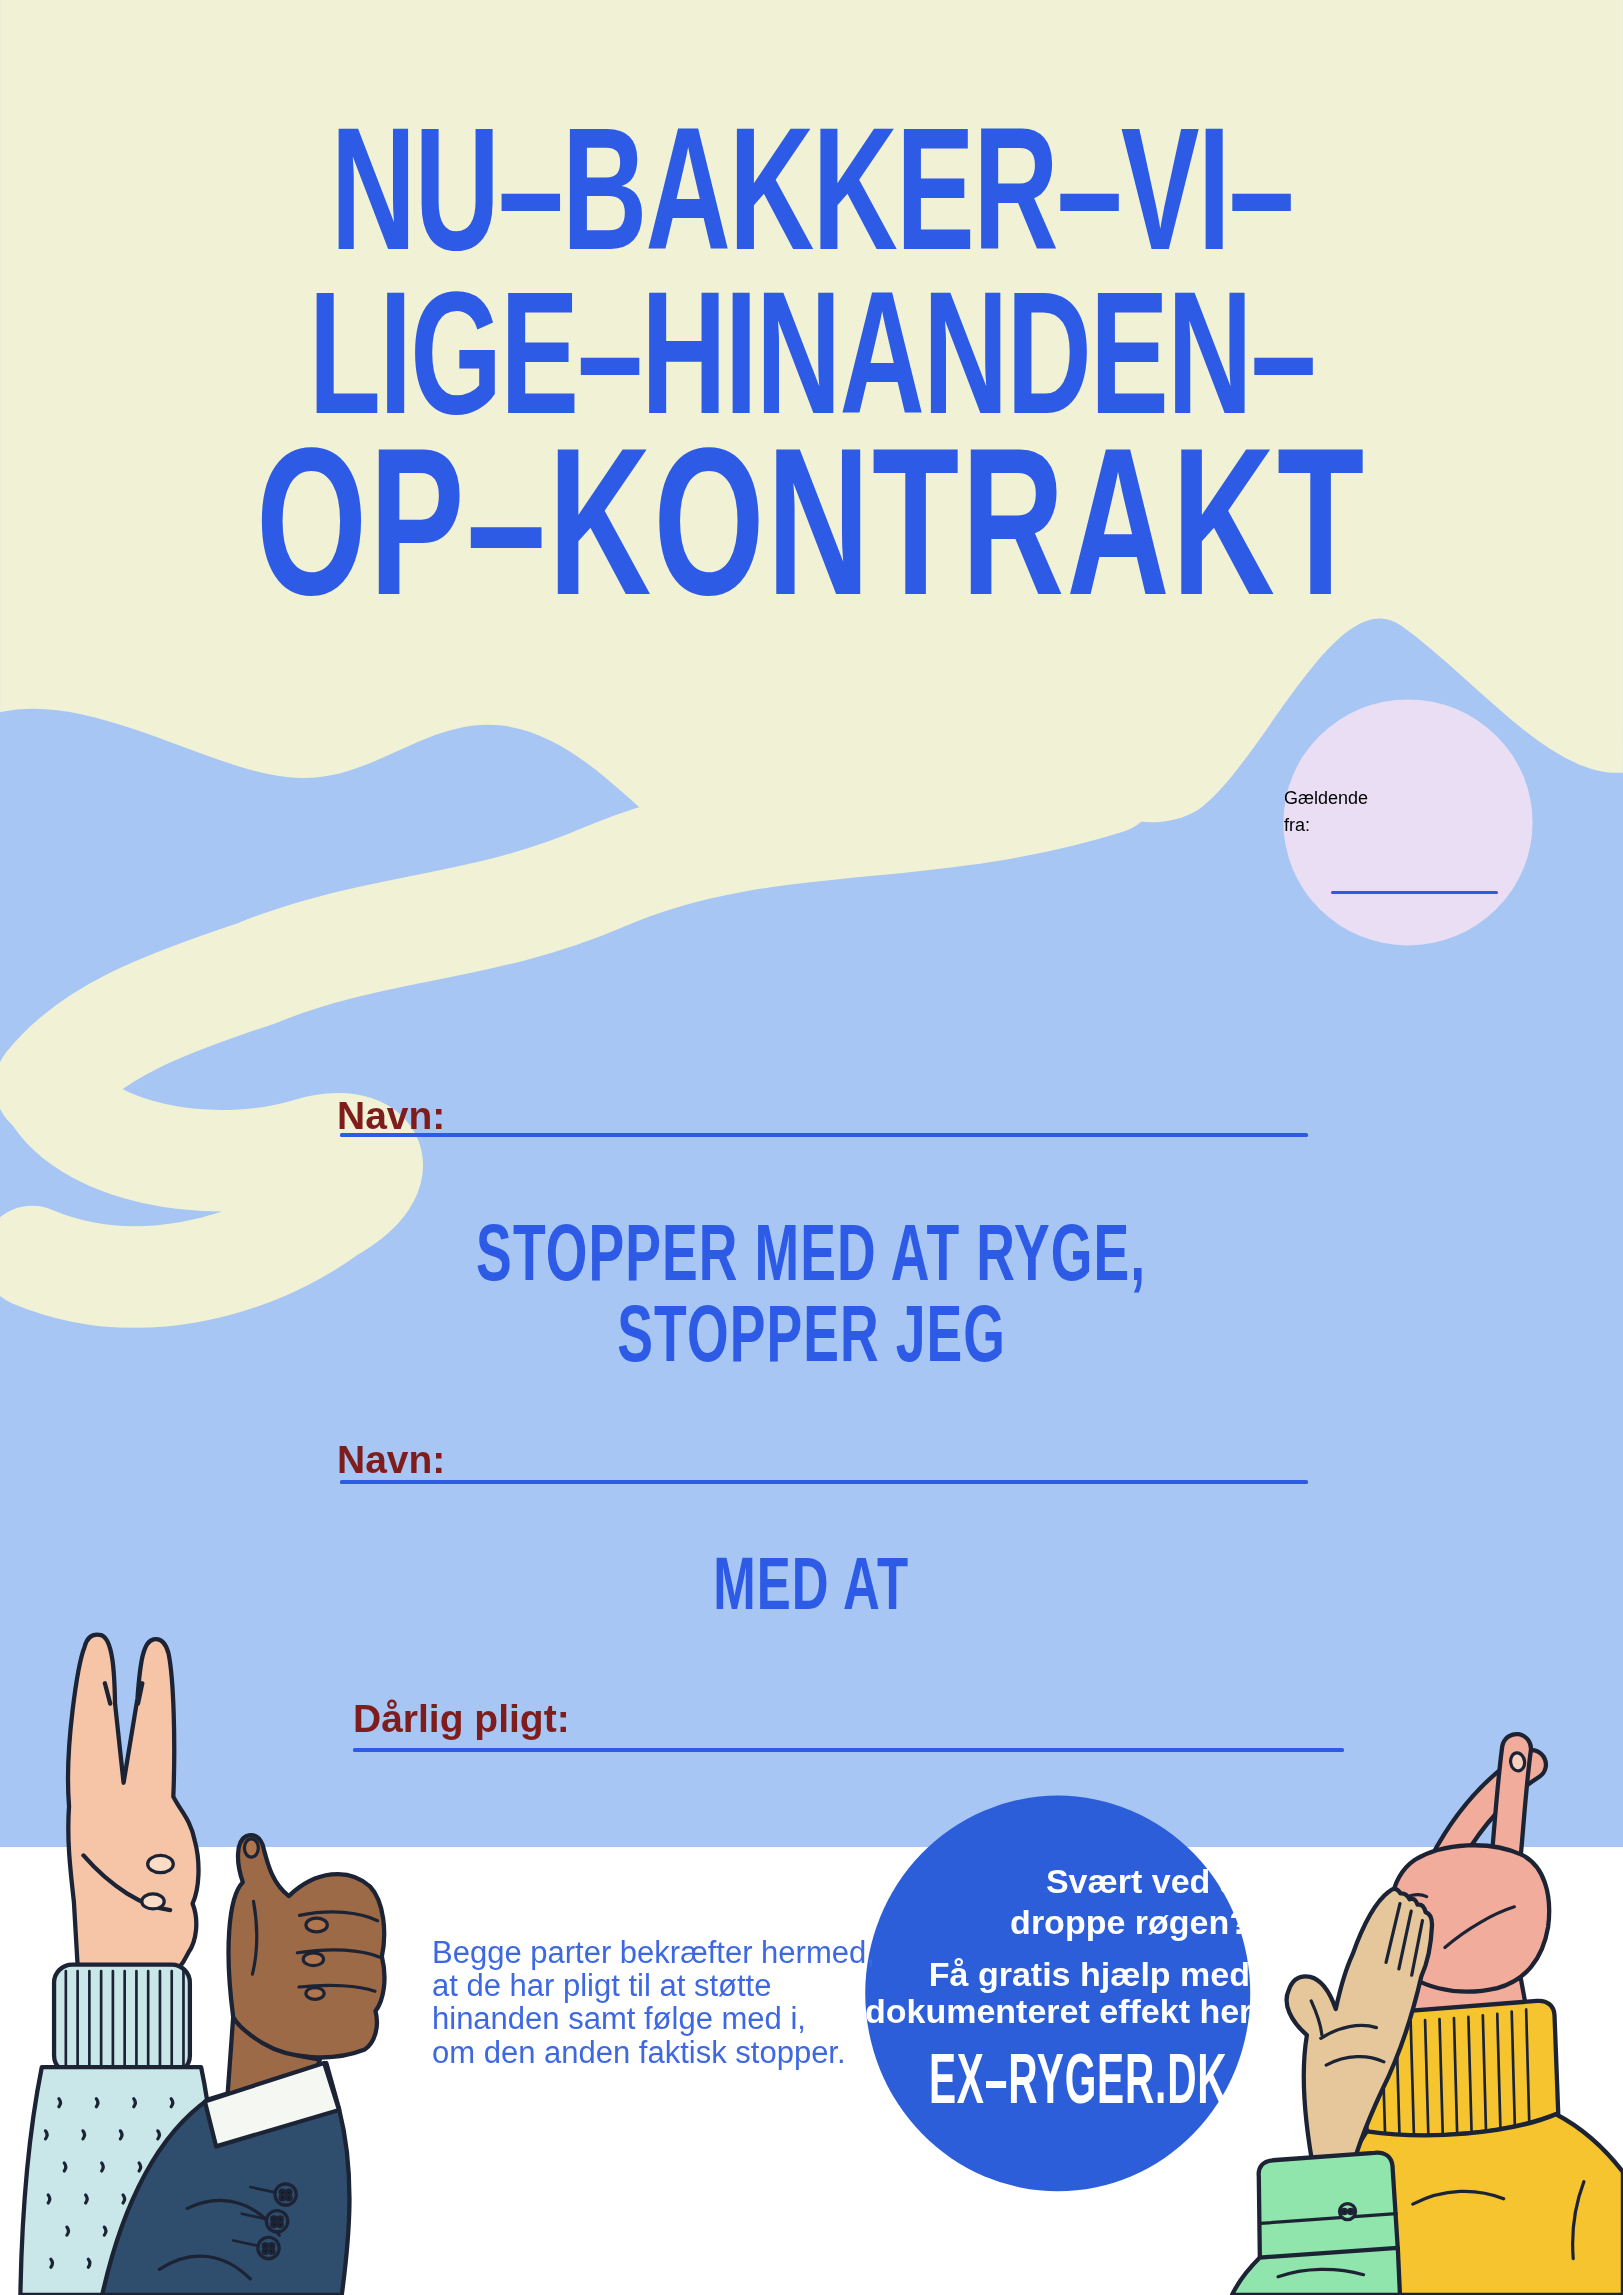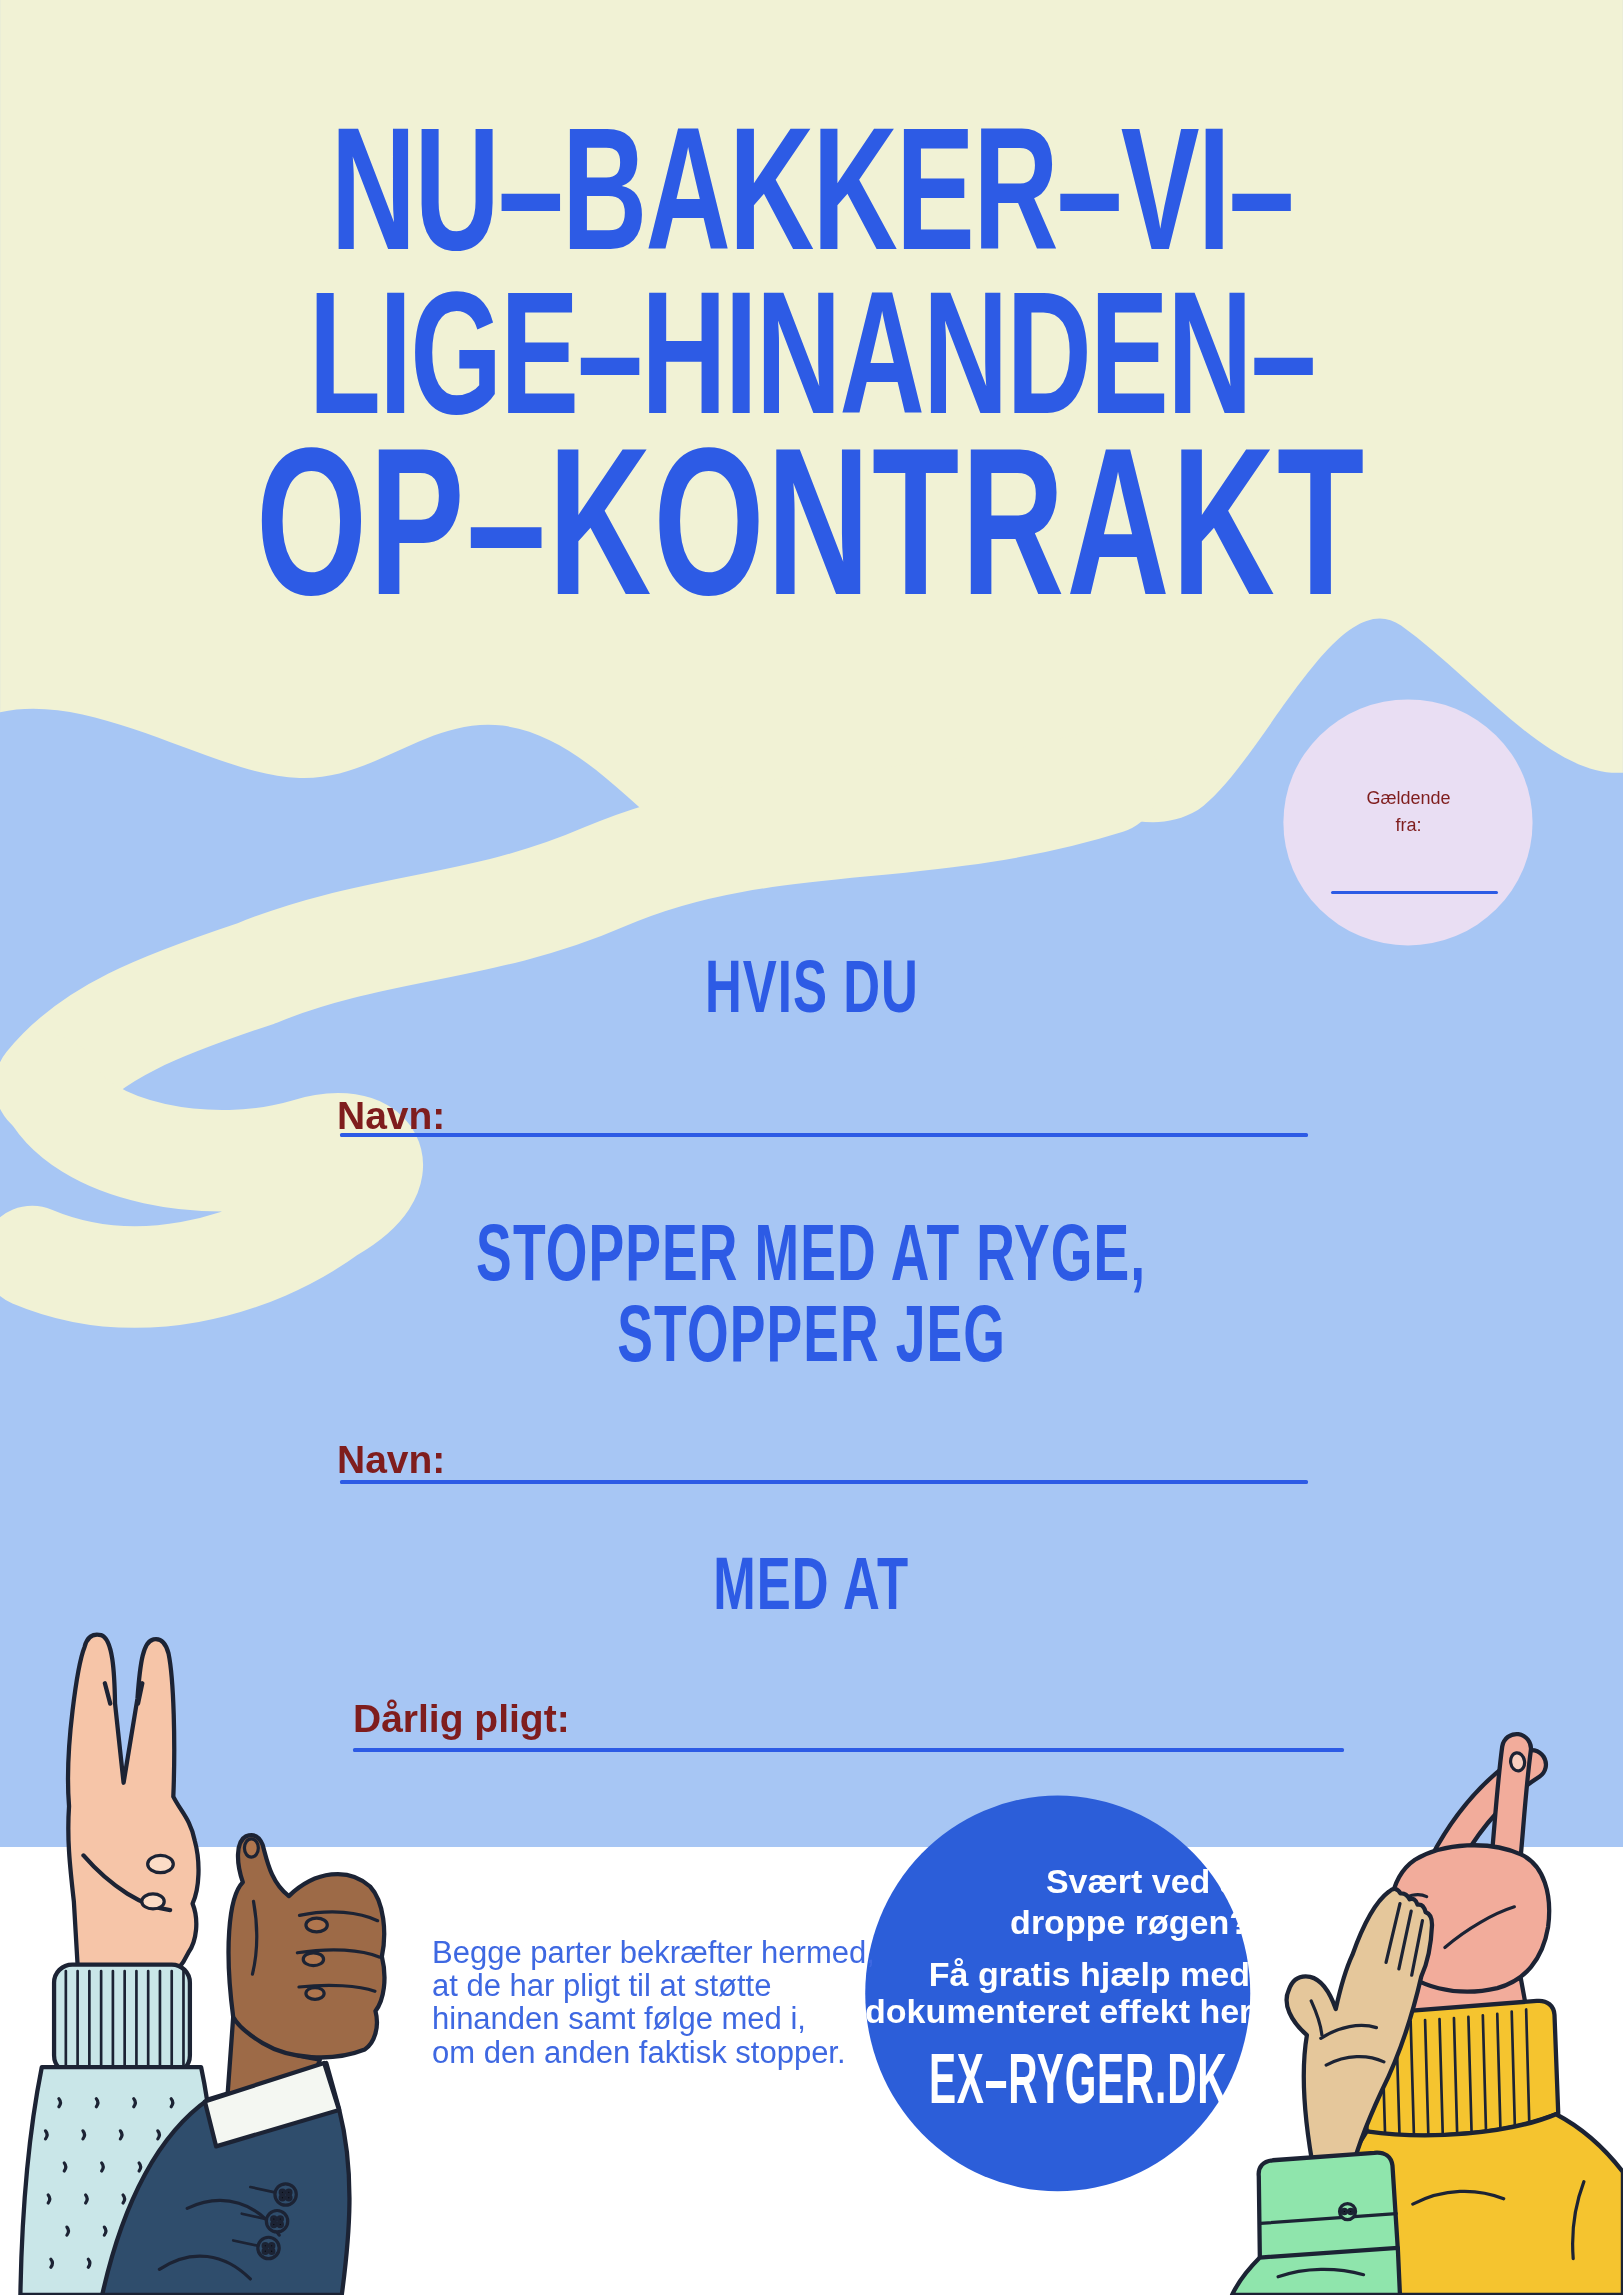--- a/index.html
+++ b/index.html
@@ -14,21 +14,21 @@
   .t-xl{font-size:168px;letter-spacing:0.015em;}
   .h-md{font-size:60px;letter-spacing:0.02em;}
   .h-md2{font-size:63px;letter-spacing:0.02em;}
   .label{position:absolute;font-weight:bold;color:#7f1d1d;font-size:39px;line-height:1;white-space:nowrap;}
   .rule{position:absolute;height:3.7px;background:#2D5BE5;border-radius:1.6px;}
   .note-line{position:absolute;left:432px;color:#3E68E2;font-size:31px;line-height:1;white-space:nowrap;text-align:right;}
   .bubble-line{position:absolute;left:865px;width:385px;text-align:right;color:#FFFFFF;
                font-weight:bold;font-size:34px;line-height:1;white-space:nowrap;}
   .site-display{display:inline-block;font-weight:bold;color:#FFFFFF;white-space:nowrap;font-size:58px;
                 transform:scale(0.70,1.22);transform-origin:top center;line-height:1;letter-spacing:0.02em;}
-  .badge-line{position:absolute;left:1284px;width:249px;text-align:center;color:#7f1d1d;
+  .badge-line{position:absolute;left:1284px;width:249px;text-align:left;color:#000000;
               font-size:18px;line-height:1;white-space:nowrap;}
 </style>
 </head>
 <body>
 
 <div id="poster">
 
   <svg id="art" viewBox="0 0 3035 4292" xmlns="http://www.w3.org/2000/svg">
 
     <path fill="#F1F2D5" d="M0,0 H3035 V1445
@@ -204,23 +204,20 @@
     <span class="display t-lg">LIGE–HINANDEN–</span>
   </div>
   <div class="cline" style="top:416px">
     <span class="display t-xl">OP–KONTRAKT</span>
   </div>
 
   <div class="badge-line" style="top:789px">Gældende</div>
   <div class="badge-line" style="top:816px">fra:</div>
   <div class="rule" style="left:1331px;top:891px;width:167px;height:3.2px"></div>
 
-  <div class="cline" style="top:949px">
-    <span class="display h-md">HVIS DU</span>
-  </div>
 
   <div class="label" style="left:337px;top:1096px">Navn:</div>
   <div class="rule" style="left:340px;top:1133px;width:968px"></div>
 
   <div class="cline" style="top:1214px">
     <span class="display h-md2">STOPPER MED AT RYGE,</span>
   </div>
   <div class="cline" style="top:1295px">
     <span class="display h-md2">STOPPER JEG</span>
   </div>

